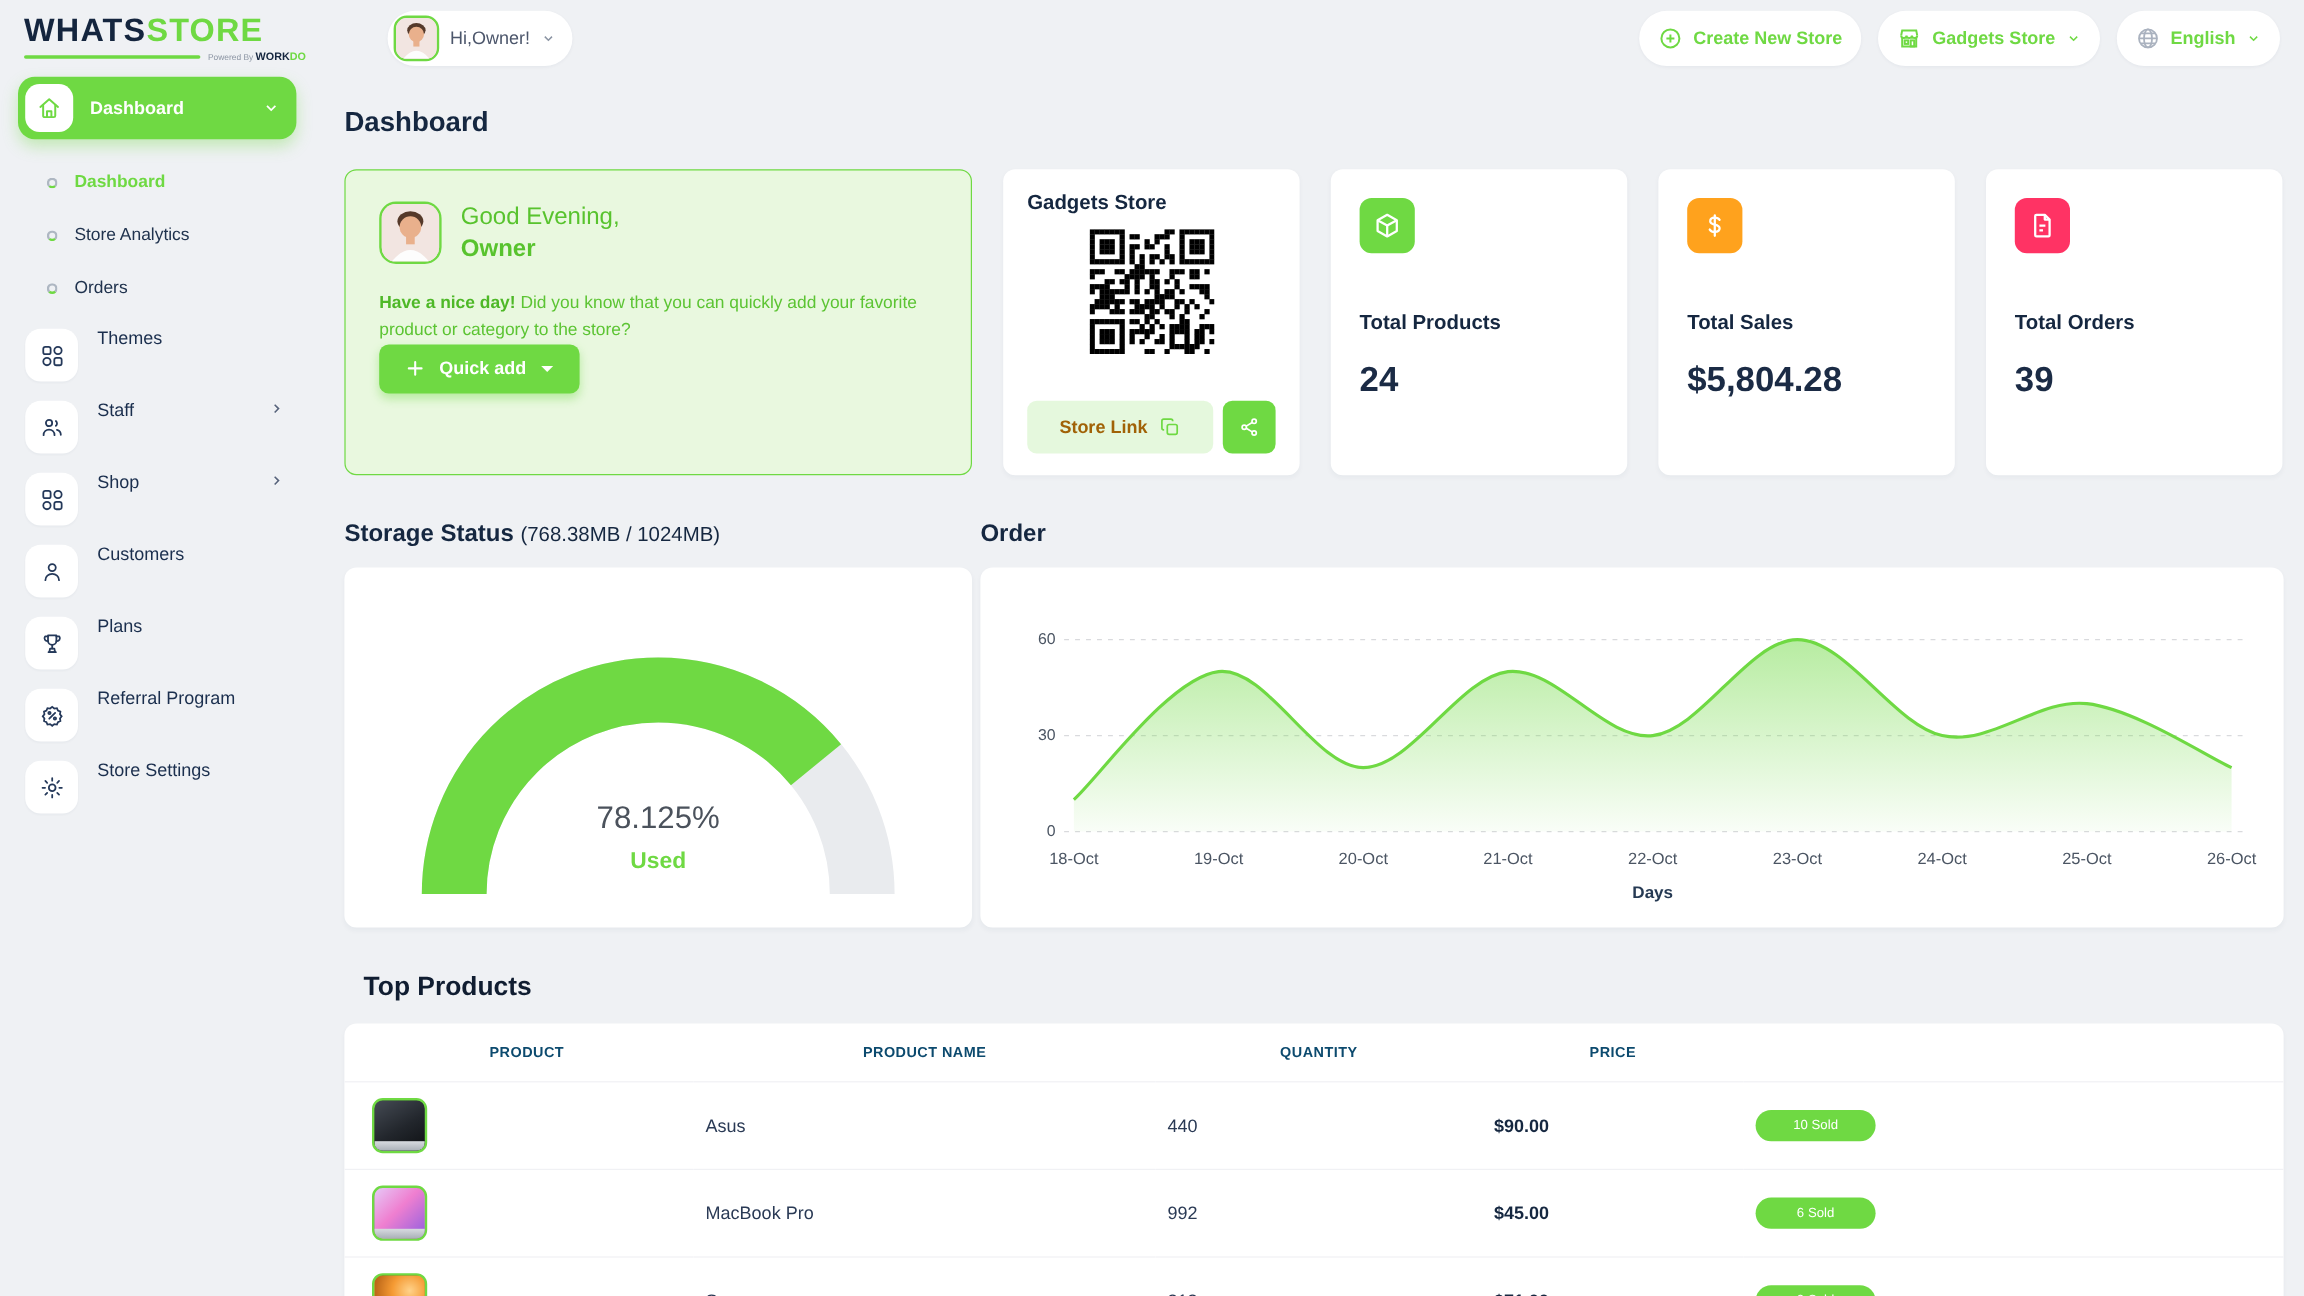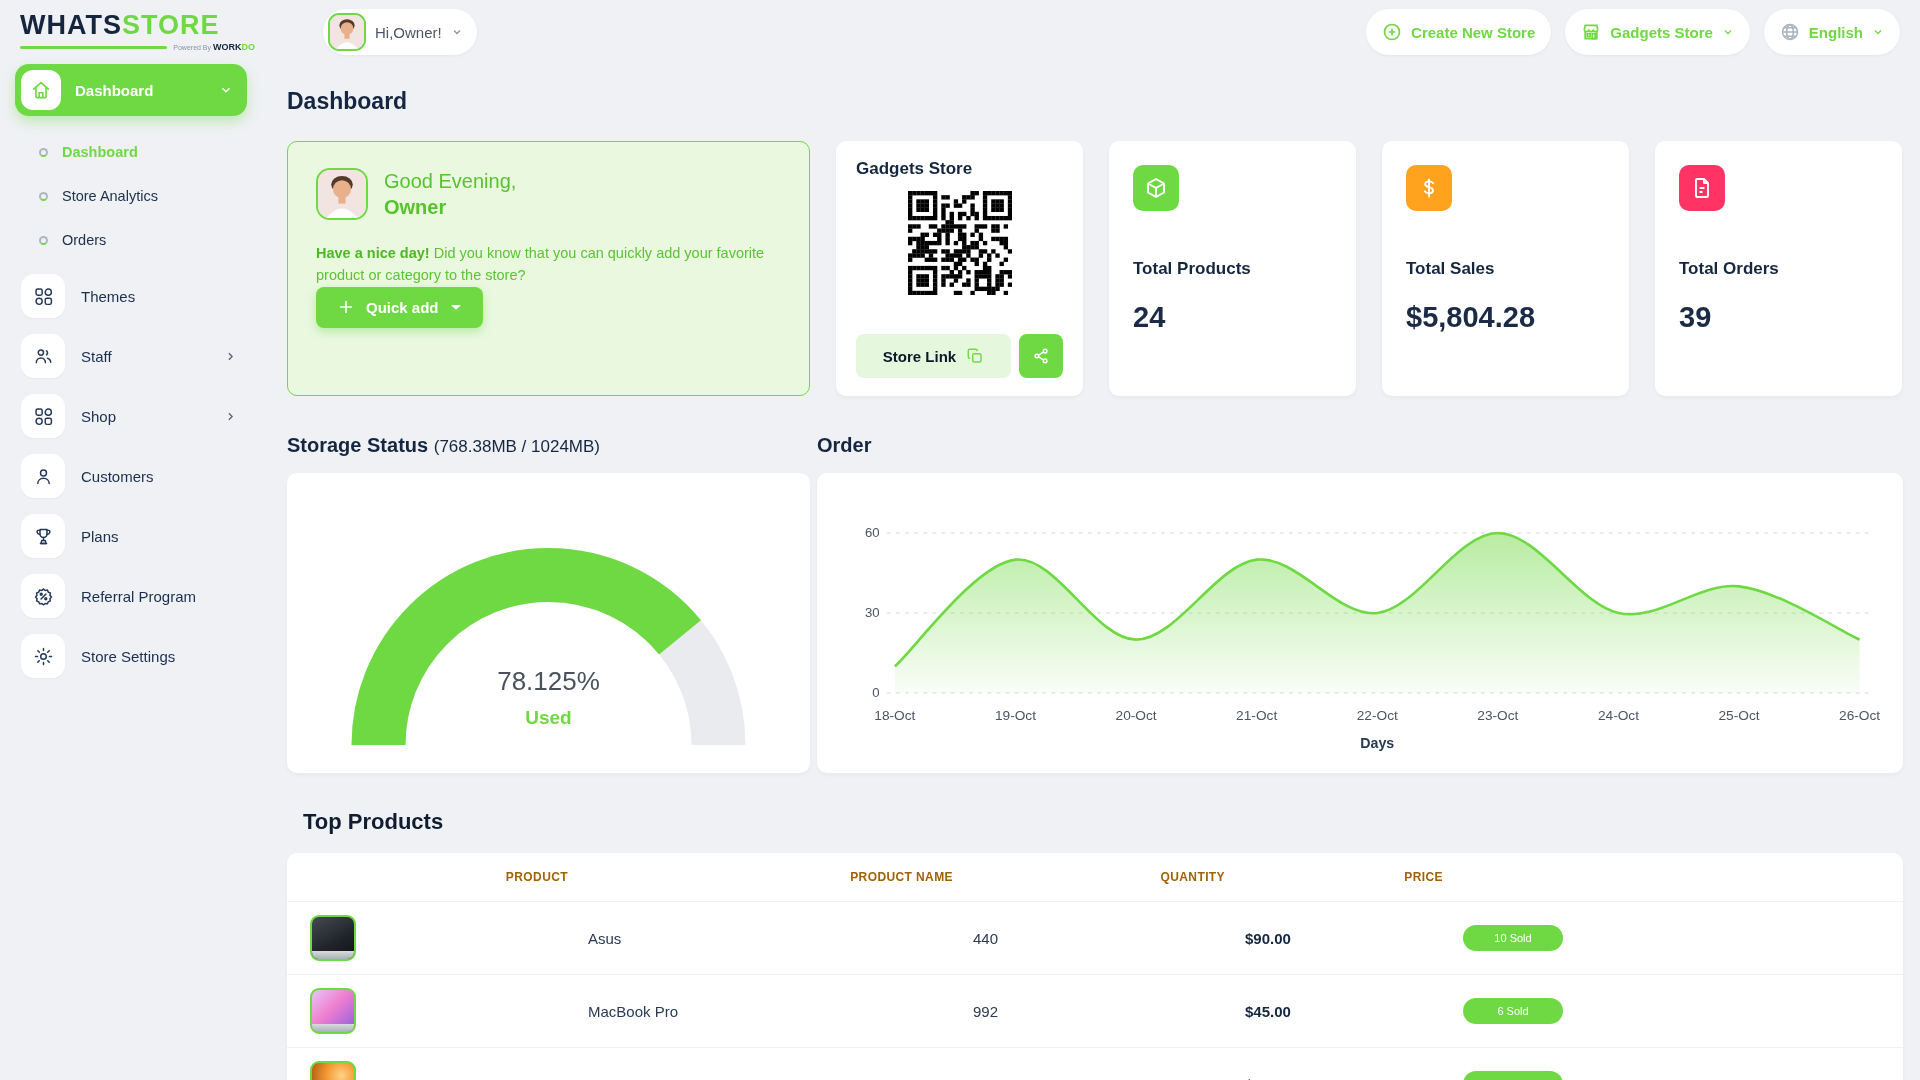--- a/index.html
+++ b/index.html
@@ -35,21 +35,21 @@
   .side-active { background:#6fd943; border-radius:14px; height:52px; display:flex; align-items:center;
     padding:0 14px 0 6px; box-shadow:0 6px 12px rgba(111,217,67,.35); cursor:pointer; }
   .side-active .tile { background:#fff; width:40px; height:40px; border-radius:12px;
     display:flex; align-items:center; justify-content:center; color:#6fd943; }
   .side-active .lbl { color:#fff; font-weight:bold; font-size:15px; margin-left:14px; flex:1; }
   .subnav { margin:14px 0 6px; }
   .sub-item { display:flex; align-items:center; gap:14px; padding:14px 10px 14px 24px; cursor:pointer; }
   .dot { width:9px; height:9px; border-radius:50%; border:2px solid #aeb7c2; border-bottom-color:#6fd943; flex:none; }
   .sub-item .lbl { font-size:14.5px; color:#20334e; }
   .sub-item.active .lbl { color:#6fd943; font-weight:bold; }
-  .nav-item { display:flex; align-items:center; padding:6px 10px 6px 6px; margin-top:4px; cursor:pointer; }
+  .nav-item { display:flex; align-items:flex-start; padding:6px 10px 6px 6px; margin-top:4px; cursor:pointer; }
   .nav-item .tile { width:44px; height:44px; background:#fff; border-radius:13px; display:flex;
     align-items:center; justify-content:center; color:#25395a; box-shadow:0 1px 2px rgba(20,40,70,.04); }
   .nav-item .lbl { font-size:15px; color:#1b2f4e; margin-left:16px; flex:1; }
   .nav-item svg.arrow { stroke:#56627a; }
 
   
   .page-title { font-size:23px; font-weight:bold; color:#152740; margin:14px 0 26px; }
   .row1 { display:grid; grid-template-columns:523px 247px 247px 247px 247px; gap:26px; }
   .card { background:#fff; border-radius:10px; box-shadow:0 2px 4px rgba(20,40,70,.04); }
 
@@ -65,21 +65,21 @@
     font-family:inherit; font-size:15px; font-weight:600; padding:12px 22px; display:inline-flex;
     align-items:center; gap:12px; cursor:pointer; box-shadow:0 4px 8px rgba(111,217,67,.4); }
   .caret { width:0; height:0; border-left:5px solid transparent; border-right:5px solid transparent; border-top:5px solid #fff; }
 
   
   .store-card { padding:18px 20px; height:255px; display:flex; flex-direction:column; }
   .store-title { font-size:17px; font-weight:bold; color:#152740; }
   .qr-wrap { display:flex; justify-content:center; margin:12px 0 14px; }
   .store-link-row { display:flex; gap:8px; margin-top:auto; }
   .store-link-btn { flex:1; background:rgba(111,217,67,.18); border:none; border-radius:8px; height:44px;
-    color:#0f172a; font-family:inherit; font-size:15px; font-weight:600; display:flex; align-items:center;
+    color:#a16207; font-family:inherit; font-size:15px; font-weight:600; display:flex; align-items:center;
     justify-content:center; gap:10px; cursor:pointer; }
   .share-btn { width:44px; height:44px; flex:none; background:#6fd943; border:none; border-radius:8px;
     color:#fff; display:flex; align-items:center; justify-content:center; cursor:pointer; }
 
   
   .stat { padding:24px; height:255px; display:flex; flex-direction:column; }
   .stat .ic { width:46px; height:46px; border-radius:10px; display:flex; align-items:center; justify-content:center; color:#fff; }
   .ic-green { background:#6fd943; } .ic-orange { background:#ffa21d; } .ic-pink { background:#ff3364; }
   .stat .lbl { margin-top:48px; font-size:17px; font-weight:600; color:#152740; }
   .stat .val { margin-top:22px; font-size:29px; font-weight:bold; color:#1b2b45; }
@@ -93,21 +93,21 @@
   .gauge-center { position:absolute; left:0; right:0; bottom:44px; text-align:center; }
   .gauge-pct { font-size:26px; color:#4b525c; }
   .gauge-used { font-size:19px; font-weight:bold; color:#6fd943; margin-top:10px; }
   .chart-card { height:300px; padding:20px; }
   .chart-card svg { width:100%; height:100%; display:block; }
 
   
   .tp-title { font-size:22px; font-weight:bold; color:#101d31; margin:36px 0 18px 16px; }
   .table-card { overflow:hidden; }
   table { width:100%; border-collapse:collapse; }
-  th { text-align:right; font-size:12px; font-weight:bold; letter-spacing:.4px; color:#a16207;
+  th { text-align:center; font-size:12px; font-weight:bold; letter-spacing:.4px; color:#0c4a6e;
     padding:17px 10px; }
   td { padding:13px 10px; font-size:15px; color:#2a3a55; border-top:1px solid #f0f1f4; }
   th:nth-child(1), td:nth-child(1) { padding-left:23px; width:291px; }
   th:nth-child(2), td:nth-child(2) { width:385px; }
   th:nth-child(3), td:nth-child(3) { width:272px; }
   th:nth-child(4), td:nth-child(4) { width:218px; }
   td.price { font-weight:bold; color:#152740; }
   .thumb { width:46px; height:46px; border-radius:9px; border:2px solid #6fd943; position:relative; overflow:hidden; }
   .thumb-asus { background:linear-gradient(150deg,#454b54 0%,#22262c 55%,#0e1013 100%); }
   .thumb-mac { background:linear-gradient(135deg,#e6c8f7 0%,#ef7fd0 45%,#8e5ee0 100%); }

